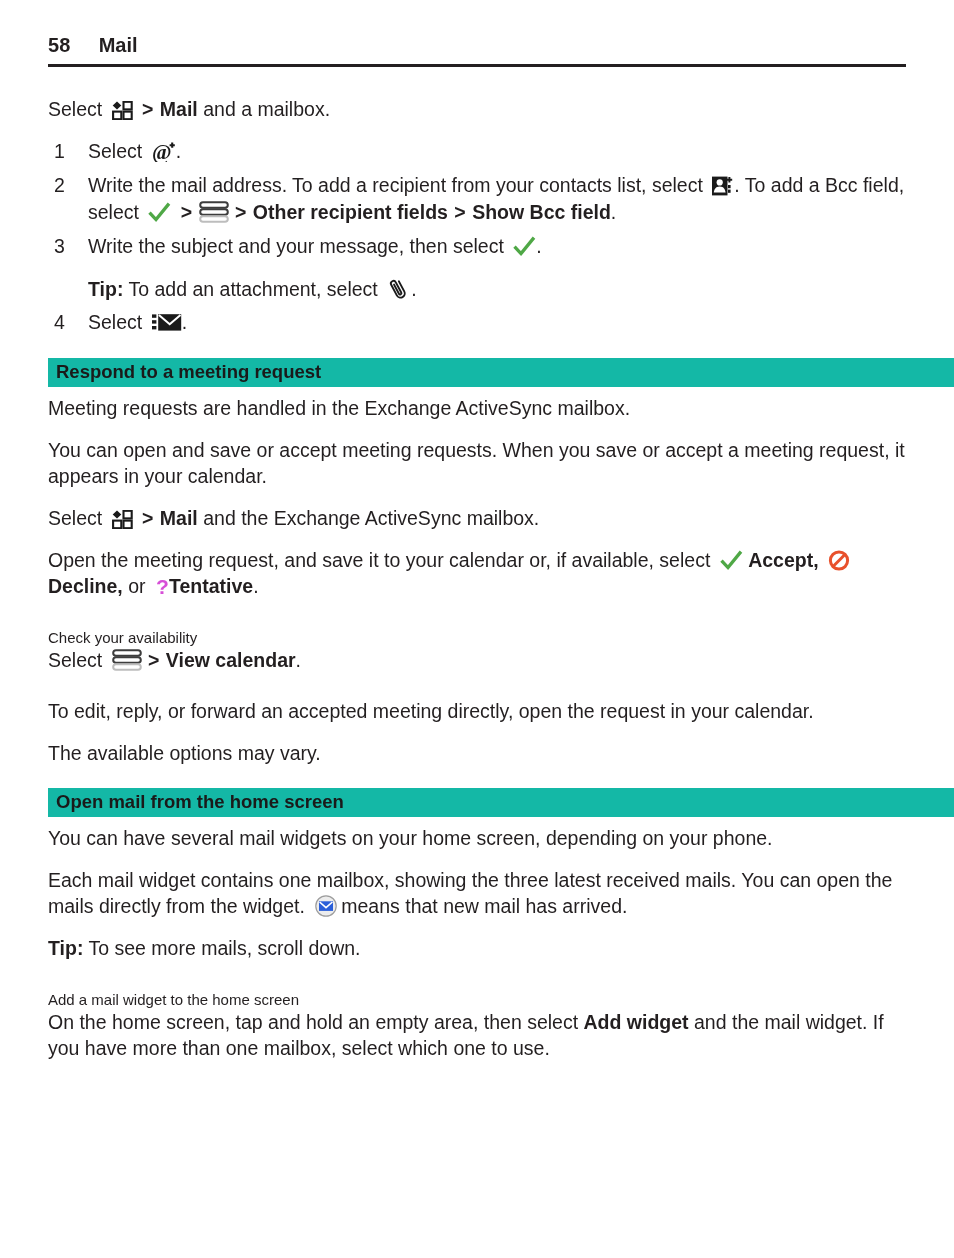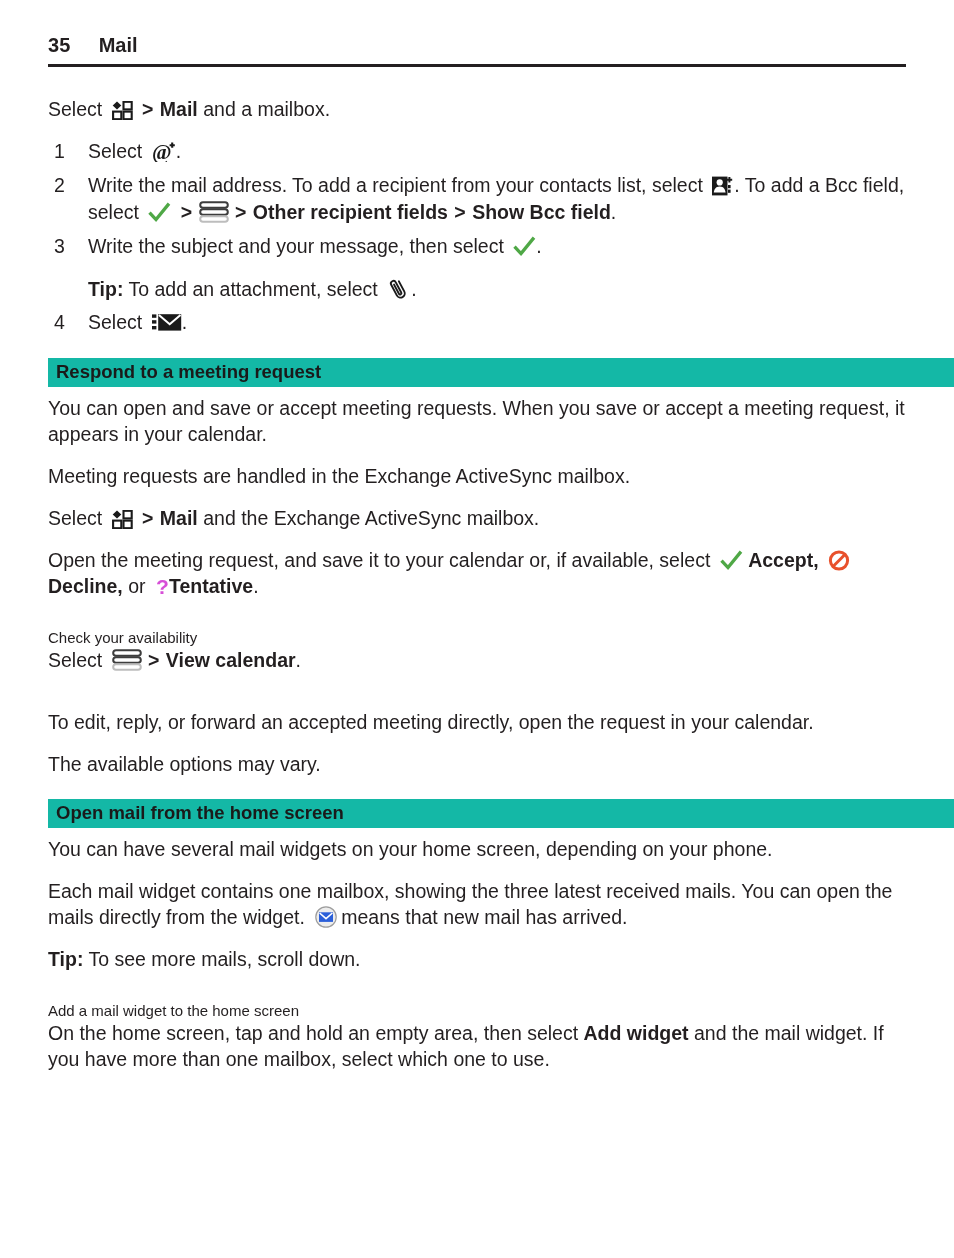--- a/index.html
+++ b/index.html
@@ -127,21 +127,21 @@
   
   .sp-l { margin-left: 4px; }
   .sp-r { margin-right: 3px; }
 </style>
 </head>
 <body>
 
 <div class="page">
 
   <div class="page-header">
-    <span class="page-number">35</span>
+    <span class="page-number">58</span>
     <span class="chapter-title">Mail</span>
   </div>
   <div class="header-rule"></div>
 
   <div class="content">
 
     <div class="para block">
       <span>Select</span>
       <span class="ic sp-l sp-r">
         <svg width="21" height="19" viewBox="0 0 21 19">
@@ -245,23 +245,23 @@
               <path d="M6.9 3 L17.7 12.2 L28.5 3" fill="none" stroke="#ffffff" stroke-width="2.1"></path>
             </svg>
           </span><span>.</span>
         </div>
       </div>
 
     </div>
 
     <div class="section-bar">Respond to a meeting request</div>
 
+    <p class="para block">Meeting requests are handled in the Exchange ActiveSync mailbox.</p>
+
     <p class="para block">You can open and save or accept meeting requests. When you save or accept a meeting request, it appears in your calendar.</p>
-
-    <p class="para block">Meeting requests are handled in the Exchange ActiveSync mailbox.</p>
 
     <div class="para block">
       <span>Select</span>
       <span class="ic sp-l sp-r">
         <svg width="21" height="19" viewBox="0 0 21 19">
           <path d="M5 0.5 L9.3 4.5 L5 8.5 L0.7 4.5 Z" fill="#1a1a1a"></path>
           <rect x="11.5" y="0.8" width="8.2" height="7.6" fill="none" stroke="#1a1a1a" stroke-width="2.1"></rect>
           <rect x="1.1" y="10.6" width="8.2" height="7.6" fill="none" stroke="#1a1a1a" stroke-width="2.1"></rect>
           <rect x="11.5" y="10.6" width="8.2" height="7.6" fill="none" stroke="#1a1a1a" stroke-width="2.1"></rect>
         </svg>
@@ -288,21 +288,21 @@
       <b>Decline,</b>
       <span>or</span>
       <span class="ic sp-l">
         <svg width="14" height="21" viewBox="0 0 14 21">
           <text x="1" y="18" font-family="'Liberation Sans', sans-serif" font-size="21" font-weight="bold" fill="#d74fd7">?</text>
         </svg>
       </span><b>Tentative</b><span>.</span>
     </div>
 
     <div class="sub-head">Check your availability</div>
-    <div class="para" style="margin-bottom:36px;">
+    <div class="para" style="margin-bottom:25px;">
       <span>Select</span>
       <span class="ic sp-l">
         <svg width="30" height="22" viewBox="0 0 30 22">
           <rect x="1.2" y="1.2" width="27.6" height="5.6" rx="2.8" fill="#ffffff" stroke="#3d3d3d" stroke-width="2"></rect>
           <rect x="1.2" y="8.2" width="27.6" height="5.6" rx="2.8" fill="#ffffff" stroke="#3d3d3d" stroke-width="2"></rect>
           <rect x="1.2" y="15.2" width="27.6" height="5.6" rx="2.8" fill="#ffffff" stroke="#bdbdbd" stroke-width="2"></rect>
         </svg>
       </span>
       <span class="gt">&gt;</span>
       <b>View calendar</b><span>.</span>

